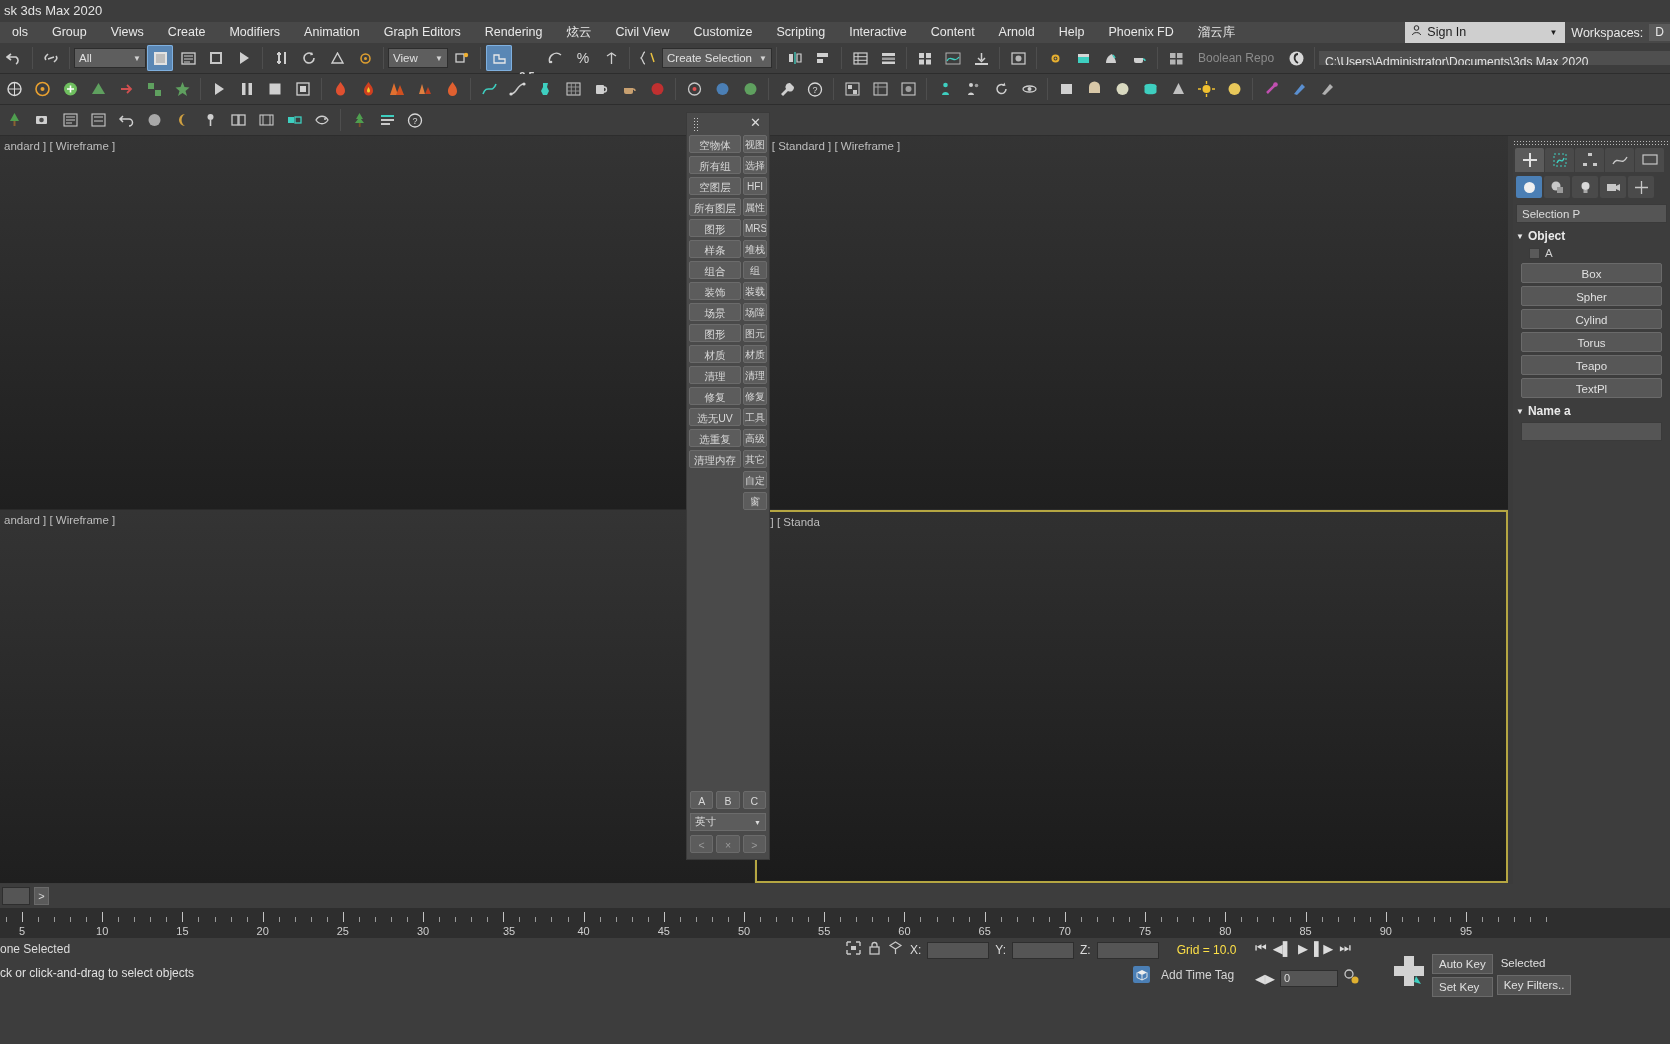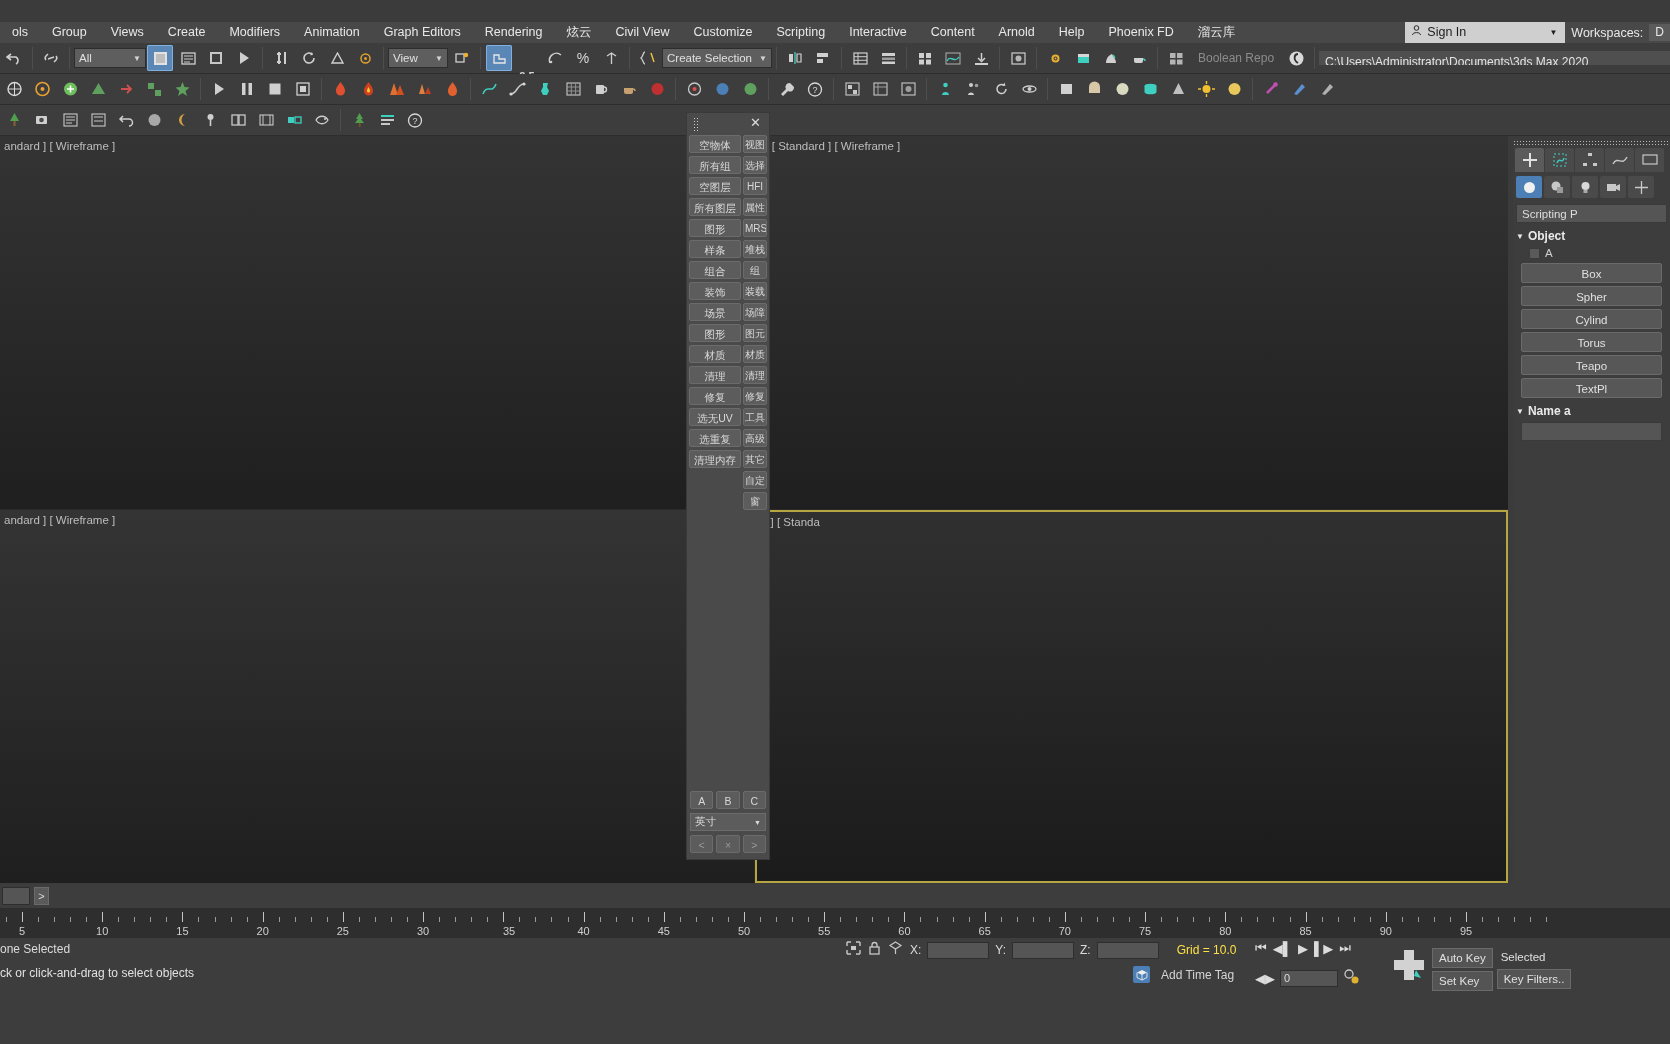--- a/index.html
+++ b/index.html
@@ -240,31 +240,32 @@
   .coordbox { width: 62px; height: 17px; background: #555; border: 1px solid #2e2e2e; }
   .axlab { font-size: 12px; color: #dcdcdc; }
   .gridlab { font-size: 12px; color: #fde047; margin-left: 12px; }
   .sb-tag { position: absolute; left: 1133px; top: 28px; display: flex; align-items: center; gap: 11px; font-size: 12px; }
   .tagicon { width: 17px; height: 17px; background: #4b7fb5; border-radius: 2px;
              display:flex;align-items:center;justify-content:center;font-size:10px;color:#eee; }
   .sb-play { position: absolute; left: 1255px; top: 2px; display: flex; align-items: center; gap: 6px; }
   .pbtn2 { font-size: 13px; color: #dcdcdc; }
   .spinner { width: 58px; height: 17px; background: #555; border: 1px solid #2e2e2e;
              font-size: 11px; color: #ddd; padding-left: 3px; line-height: 15px; }
-  .sb-key { position: absolute; left: 1390px; top: 10px; display: flex; align-items: flex-start; gap: 4px; }
+  .sb-key { position: absolute; left: 1390px; top: 16px; display: flex; align-items: flex-start; gap: 4px; }
   .bigplus { font-size: 34px; color: #d4d4d4; line-height: 30px; }
   .keybtn { background: #545454; border: 1px solid #6a6a6a; font-size: 11.5px;
             color: #e0e0e0; padding: 2px 6px; height: 20px; line-height: 15px; white-space: nowrap; }
   .keytxt { font-size: 11.5px; color: #e0e0e0; padding: 3px 4px; white-space: nowrap; }
 </style>
 </head>
 <body>
 
 <div id="app">
 
+  <div class="titlebar">sk 3ds Max 2020</div>
 
   <div class="menubar">
     <div class="menu-item">ols</div>
     <div class="menu-item">Group</div>
     <div class="menu-item">Views</div>
     <div class="menu-item">Create</div>
     <div class="menu-item">Modifiers</div>
     <div class="menu-item">Animation</div>
     <div class="menu-item">Graph Editors</div>
     <div class="menu-item">Rendering</div>
@@ -986,21 +987,21 @@
             <rect x="1" y="4" width="9" height="7" fill="#c8c8c8"></rect>
             <path d="M10 6l4-2v7l-4-2z" fill="#c8c8c8"></path>
           </svg>
       </div>
       <div class="cp-ob">
         <svg width="15" height="15" viewBox="0 0 15 15">
             <path d="M7.5 1v13M1 7.5h13" stroke="#c8c8c8" stroke-width="1.3"></path>
           </svg>
       </div>
     </div>
-    <div class="cp-combo">Scripting P</div>
+    <div class="cp-combo">Selection P</div>
     <div class="cp-roll">
       <span class="arr">▼</span>
       <span>Object</span>
     </div>
     <div class="cp-chk">
       <span class="box"></span>
       <span>A</span>
     </div>
     <div class="cp-btns">
       <div class="cp-btn">Box</div>

